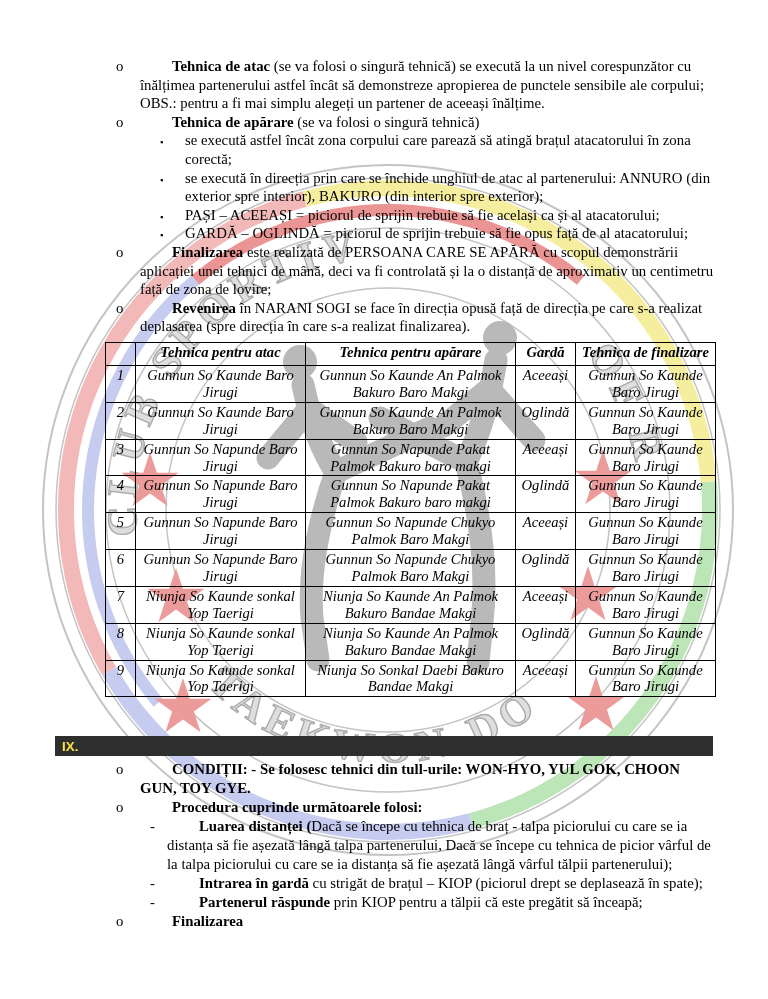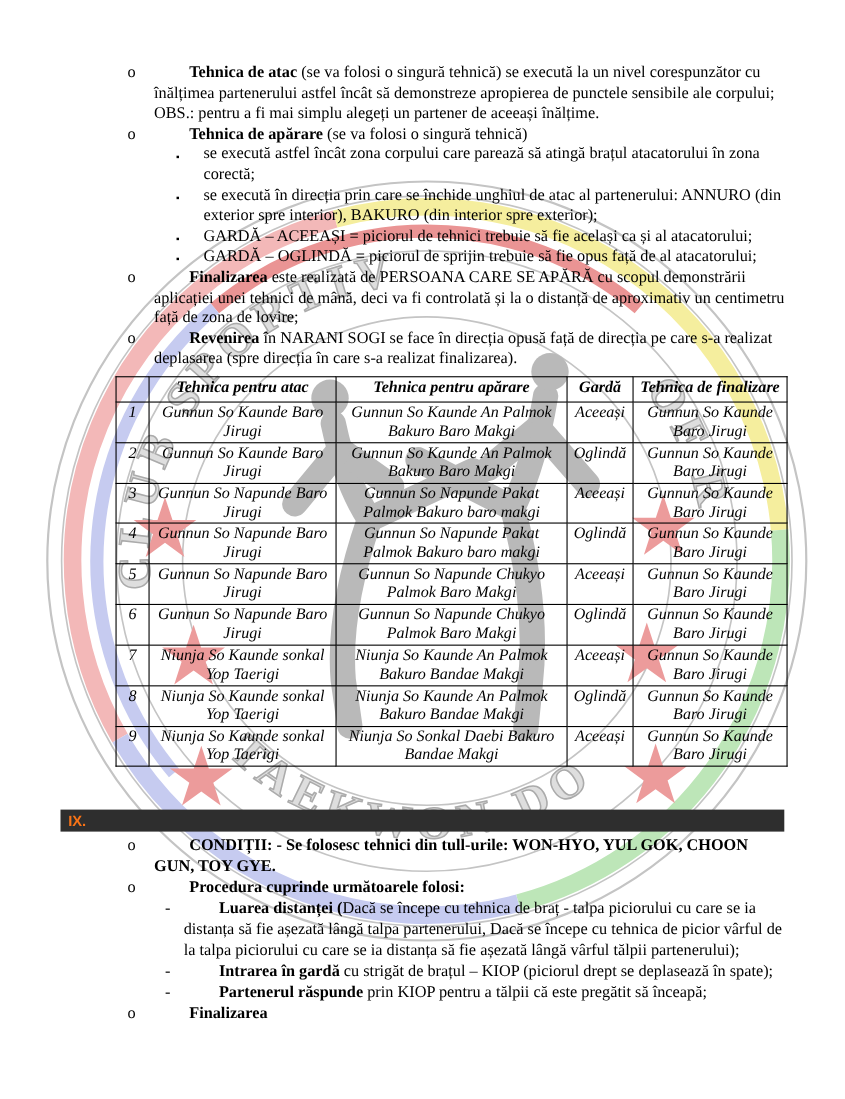--- a/index.html
+++ b/index.html
@@ -22,21 +22,21 @@
   table.tech { border-collapse:collapse; width:610px; table-layout:fixed;
                font-size:14.6px; line-height:16.9px; text-align:center; }
   table.tech th, table.tech td { border:1.4px solid #000; padding:1px 2px; vertical-align:top;
                                  overflow:hidden; background:transparent; }
   table.tech th { font-weight:bold; height:20px; }
   table.tech td { font-weight:normal; }
   table.tech tr.body-row { height:34px; }
   td.num { text-align:center; }
 
   .bar { position:absolute; left:55px; top:736px; width:658px; height:20px; background:#2e2e2e;
-         color:#f97316; font-family:"Liberation Sans", sans-serif; font-weight:bold; font-size:13.4px;
+         color:#fde047; font-family:"Liberation Sans", sans-serif; font-weight:bold; font-size:13.4px;
          display:flex; align-items:center; }
   .bar .bnum { margin-left:7px; width:41px; }
   .wm-arc { fill:none; stroke-width:16; }
   .wm-arc2 { fill:none; stroke-width:12; }
   .wm-circle { fill:none; }
   .wm-text { font-family:"Liberation Serif", serif; font-weight:bold; font-size:42px;
              letter-spacing:7px; fill:#dedede; stroke:#ababab; stroke-width:1.4px; }
 </style>
 </head>
 <body>
@@ -100,21 +100,21 @@
     </g>
   </svg>
 
   <div class="content">
 
     <div class="intro">
       <div class="li"><span class="marker">o</span><span class="lead">Tehnica de atac</span><span> (se va folosi o singură tehnică) se execută la un nivel corespunzător cu înălțimea partenerului astfel încât să demonstreze apropierea de punctele sensibile ale corpului; OBS.: pentru a fi mai simplu alegeți un partener de aceeași înălțime.</span></div>
       <div class="li"><span class="marker">o</span><span class="lead">Tehnica de apărare</span><span> (se va folosi o singură tehnică)</span></div>
       <div class="li sub"><span class="marker">▪</span><span>se execută astfel încât zona corpului care parează să atingă brațul atacatorului în zona corectă;</span></div>
       <div class="li sub"><span class="marker">▪</span><span>se execută în direcția prin care se închide unghiul de atac al partenerului: ANNURO (din exterior spre interior), BAKURO (din interior spre exterior);</span></div>
-      <div class="li sub"><span class="marker">▪</span><span>GARDĂ – ACEEAȘI = piciorul de tehnici trebuie să fie același ca și al atacatorului;</span></div>
+      <div class="li sub"><span class="marker">▪</span><span>PAȘI – ACEEAȘI = piciorul de sprijin trebuie să fie același ca și al atacatorului;</span></div>
       <div class="li sub"><span class="marker">▪</span><span>GARDĂ – OGLINDĂ = piciorul de sprijin trebuie să fie opus față de al atacatorului;</span></div>
       <div class="li"><span class="marker">o</span><span class="lead">Finalizarea</span><span> este realizată de PERSOANA CARE SE APĂRĂ cu scopul demonstrării aplicației unei tehnici de mână, deci va fi controlată și la o distanță de aproximativ un centimetru față de zona de lovire;</span></div>
       <div class="li"><span class="marker">o</span><span class="lead">Revenirea</span><span> în NARANI SOGI se face în direcția opusă față de direcția pe care s-a realizat deplasarea (spre direcția în care s-a realizat finalizarea).</span></div>
     </div>
 
     <div class="table-wrap">
       <table class="tech">
         <colgroup>
             <col style="width:30px">
             <col style="width:170px">

